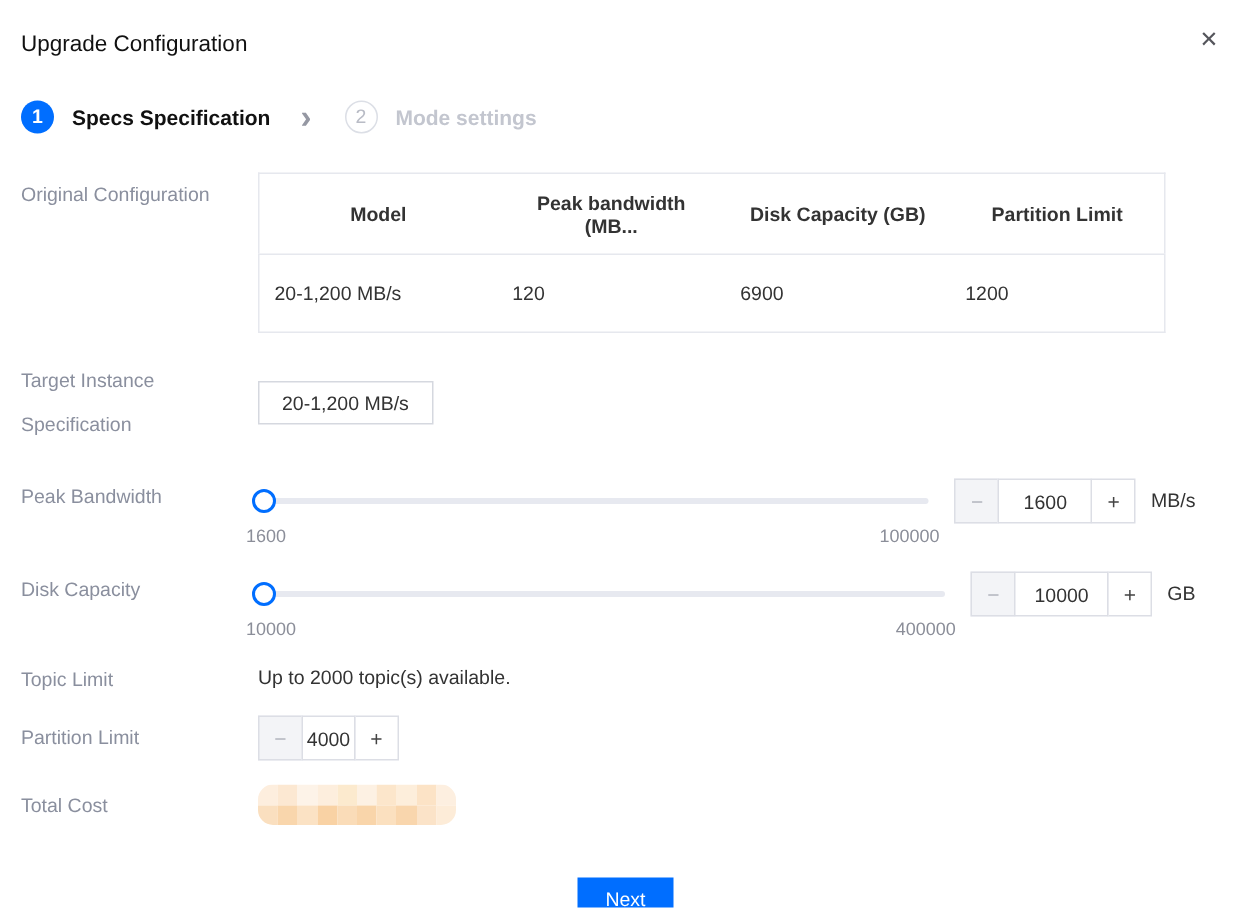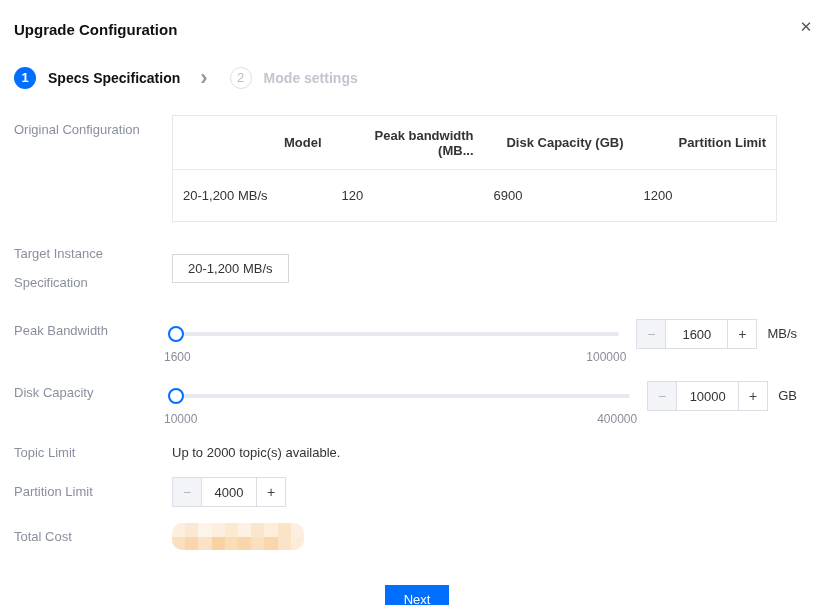--- a/index.html
+++ b/index.html
@@ -6,21 +6,21 @@
   html,body { width:834px; height:605px; }
   body {
     font-family:"Liberation Sans", sans-serif;
     background:#ffffff;
     position:relative;
     overflow:hidden;
     color:#333;
   }
   
   .dlg-header { padding:21px 14px 0 14px; }
-  .dlg-title { font-size:15px; font-weight:bold; color:#111; }
+  .dlg-title { font-size:15px; font-weight:normal; color:#111; }
   .close-btn {
     position:absolute; top:18px; right:19px;
     font-size:15px; color:#55565c; cursor:pointer;
     width:18px; height:18px; line-height:18px; text-align:center;
   }
   
   .steps { display:flex; align-items:center; padding-left:14px; margin-top:28px; height:24px; }
   .step { display:flex; align-items:center; }
   .step-circle {
     width:22px; height:22px; border-radius:50%;
@@ -34,21 +34,21 @@
   .step-chevron { margin:0 22px 0 20px; font-size:22px; line-height:22px; color:#9598a3; font-weight:bold; }
   
   .row { display:flex; padding-left:14px; }
   .row .flabel { width:158px; flex:none; font-size:13px; color:#8a8f9e; }
   .content { flex:1; padding-right:37px; }
   
   .row-table { margin-top:25px;border-radius:17px; }
   .row-table .flabel { padding-top:7px; }
   table.cfg { border-collapse:collapse; width:604px; table-layout:fixed; border:1px solid #e6e8ee; }
   table.cfg th {
-    height:54px; text-align:right; padding:0 10px; font-size:13px; font-weight:bold; color:#333;
+    height:54px; text-align:center; padding:0 10px; font-size:13px; font-weight:bold; color:#333;
     border-bottom:1px solid #e6e8ee; background:#fff;
   }
   table.cfg td { height:52px; padding:0 10px; font-size:13px; color:#333; }
   
   .row-target { margin-top:17px; align-items:center; }
   .row-target .flabel { line-height:29px; }
   .seg { display:flex; }
   .seg-opt {
     height:29px; line-height:27px; padding:0 15px; font-size:13px;
     background:#fff; border:1px solid #d5d8df; color:#333; cursor:pointer; white-space:nowrap;
@@ -73,21 +73,21 @@
   .stepper .st-btn {
     width:30px; height:30px; border:1px solid #dcdee5; text-align:center; line-height:28px;
     font-size:14px; cursor:pointer; background:#fff; color:#444;
   }
   .stepper .st-minus { background:#f3f4f7; color:#b3b6bf; }
   .stepper input {
     width:63px; height:30px; border:1px solid #dcdee5; margin-left:-1px; margin-right:-1px;
     text-align:center; font-size:13px; color:#333; font-family:"Liberation Sans", sans-serif;
     outline:none; background:#fff; position:relative;
   }
-  .stepper input.narrow { width:56px; }
+  .stepper input.narrow { width:36px; }
   .unit { margin-left:10px; line-height:30px; font-size:13px; color:#333; flex:none;text-align:right; }
   
   .row-topic { margin-top:16px; height:18px; align-items:center; }
   .topic-text { font-size:13px; color:#333; }
   
   .row-partition { margin-top:16px; align-items:center; }
   .row-partition .flabel { line-height:30px; }
   
   .row-total { margin-top:16px; align-items:center; }
   .row-total .flabel { line-height:27px; }

